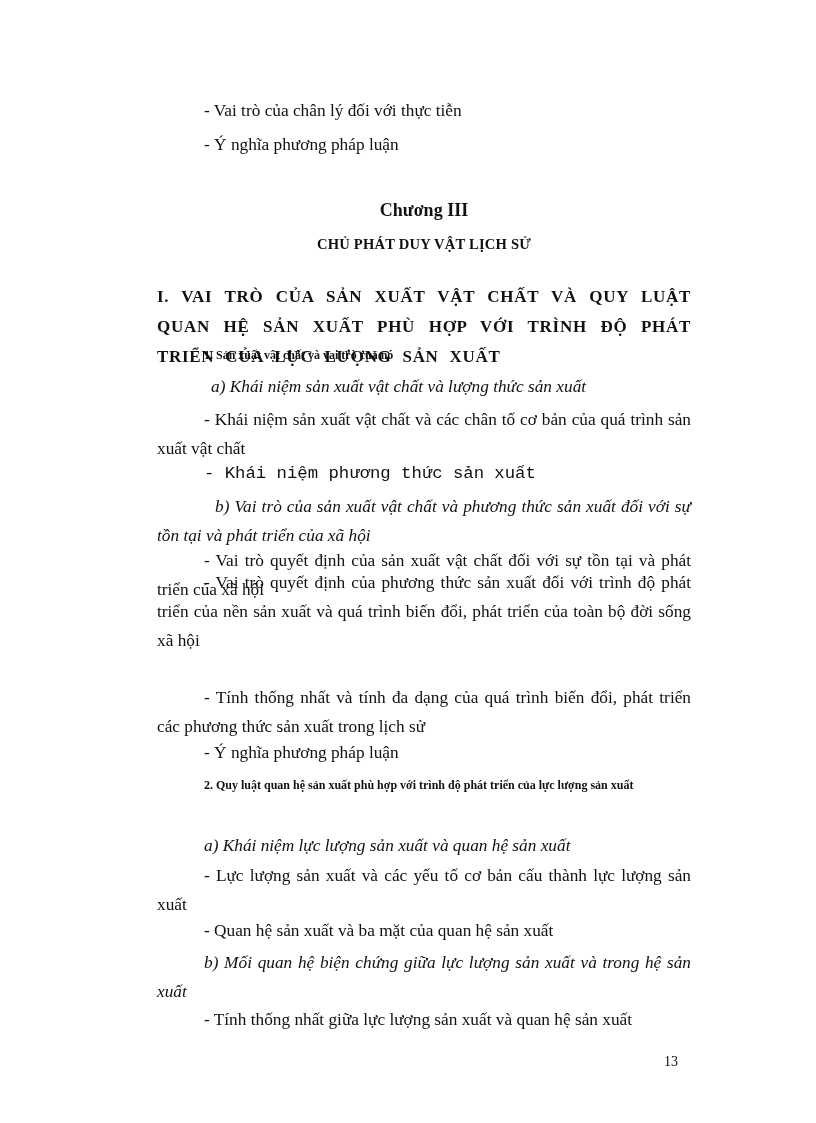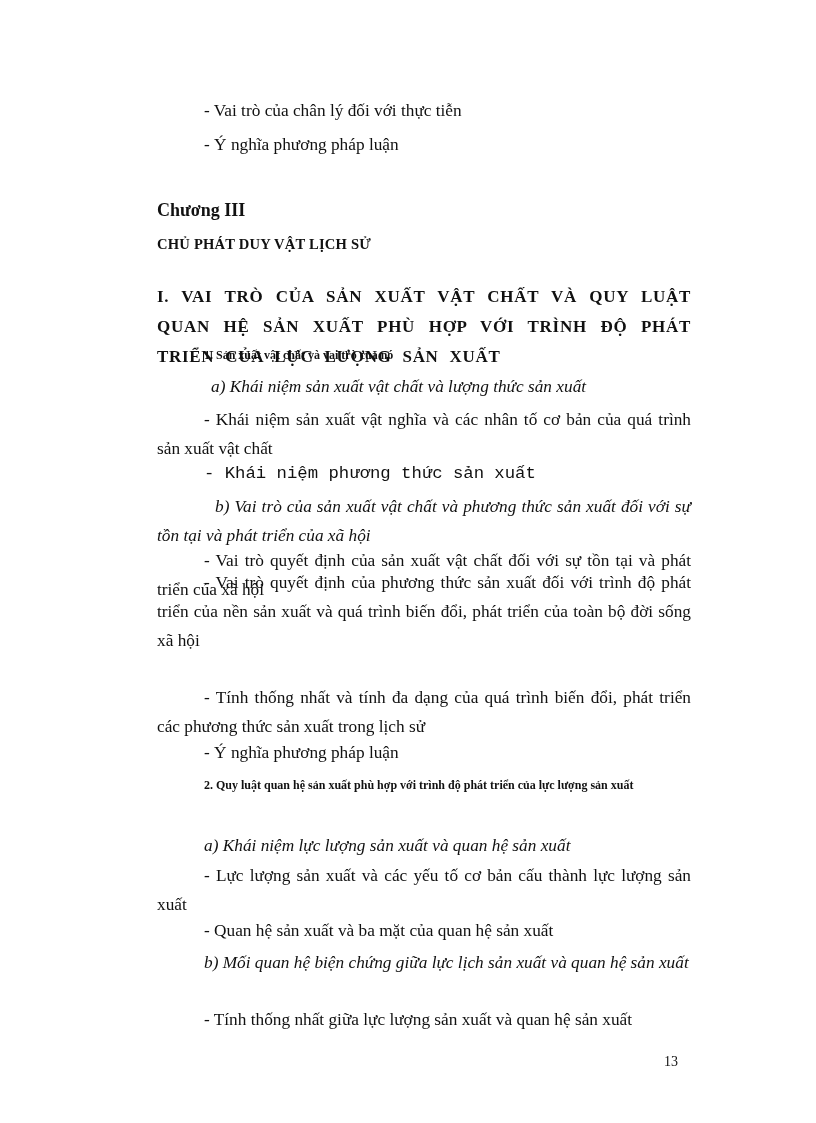--- a/index.html
+++ b/index.html
@@ -33,21 +33,21 @@
       position: absolute;
       left: 0;
       width: 534px;
       font-size: 17.3px;
       line-height: 29px;
       text-align: justify;
       text-indent: 47px;
     }
     .indent { padding-left: 47px; }
     .italic { font-style: italic; }
-    .center { text-align: left; text-indent: 0; }
+    .center { text-align: center; text-indent: 0; }
     .chapter {
       font-size: 18px;
       font-weight: bold;
     }
     .part-title {
       font-size: 14.6px;
       font-weight: bold;
       letter-spacing: 0.2px;
     }
     .section-heading {
@@ -81,34 +81,34 @@
   <div class="line indent" style="top:130px;">- Ý nghĩa phương pháp luận</div>
 
   <div class="line center chapter" style="top:196px;">Chương III</div>
   <div class="line center part-title" style="top:230px;">CHỦ PHÁT DUY VẬT LỊCH SỬ</div>
 
   <div class="para section-heading" style="top:254px; text-indent:0;">I. VAI TRÒ CỦA SẢN XUẤT VẬT CHẤT VÀ QUY LUẬT QUAN HỆ SẢN XUẤT PHÙ HỢP VỚI TRÌNH ĐỘ PHÁT TRIỂN CỦA LỰC LƯỢNG SẢN XUẤT</div>
 
   <div class="line indent subheading" style="top:341px;">1. Sản xuất vật chất và vai trò của nó</div>
   <div class="line italic" style="top:372px; padding-left:54px;">a) Khái niệm sản xuất vật chất và lượng thức sản xuất</div>
 
-  <div class="para" style="top:405px;">- Khái niệm sản xuất vật nghĩa và các nhân tố cơ bản của quá trình sản xuất vật chất</div>
+  <div class="para" style="top:405px;">- Khái niệm sản xuất vật chất và các chân tố cơ bản của quá trình sản xuất vật chất</div>
   <div class="line indent" style="top:459px;font-family:Liberation Mono, monospace;">- Khái niệm phương thức sản xuất</div>
 
   <div class="para italic" style="top:492px; text-indent:58px;">b) Vai trò của sản xuất vật chất và phương thức sản xuất đối với sự tồn tại và phát triển của xã hội</div>
 
   <div class="para" style="top:546px;">- Vai trò quyết định của sản xuất vật chất đối với sự tồn tại và phát triển của xã hội</div>
   <div class="para" style="top:568px;">- Vai trò quyết định của phương thức sản xuất đối với trình độ phát triển của nền sản xuất và quá trình biến đổi, phát triển của toàn bộ đời sống xã hội</div>
   <div class="para" style="top:683px;">- Tính thống nhất và tính đa dạng của quá trình biến đổi, phát triển các phương thức sản xuất trong lịch sử</div>
   <div class="line indent" style="top:738px;">- Ý nghĩa phương pháp luận</div>
 
   <div class="para subheading" style="top:771px; line-height:28px;">2. Quy luật quan hệ sản xuất phù hợp với trình độ phát triển của lực lượng sản xuất</div>
 
   <div class="line indent italic" style="top:831px;">a) Khái niệm lực lượng sản xuất và quan hệ sản xuất</div>
   <div class="para" style="top:861px;">- Lực lượng sản xuất và các yếu tố cơ bản cấu thành lực lượng sản xuất</div>
   <div class="line indent" style="top:916px;">- Quan hệ sản xuất và ba mặt của quan hệ sản xuất</div>
 
-  <div class="para italic" style="top:948px;">b) Mối quan hệ biện chứng giữa lực lịch sản xuất và quan hệ sản xuất</div>
+  <div class="para italic" style="top:948px;">b) Mối quan hệ biện chứng giữa lực lượng sản xuất và trong hệ sản xuất</div>
   <div class="line indent" style="top:1005px;">- Tính thống nhất giữa lực lượng sản xuất và quan hệ sản xuất</div>
 
 </div>
 
 <div class="page-number">13</div>
 
 </body></html>

